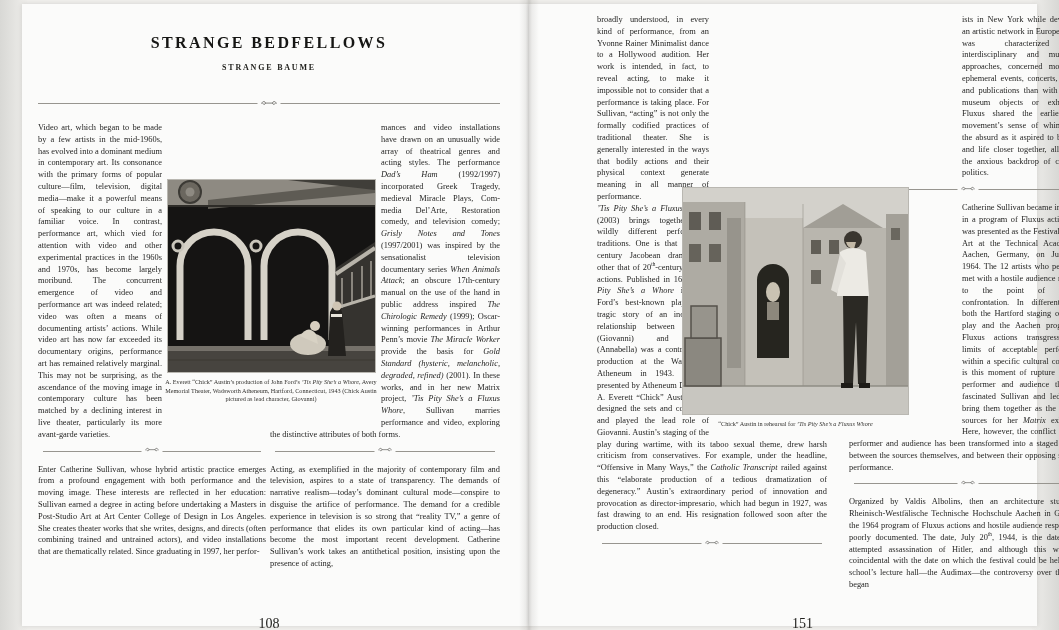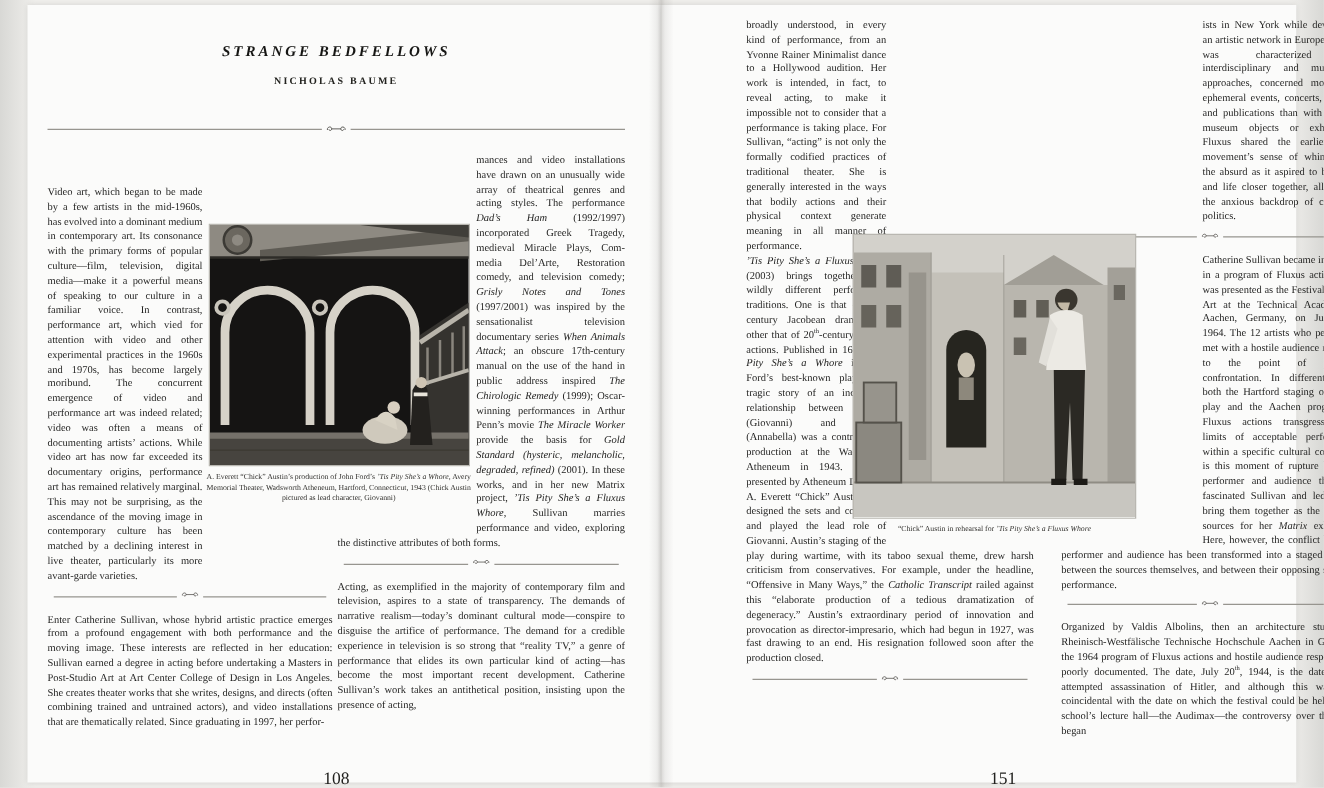--- a/index.html
+++ b/index.html
@@ -6,30 +6,30 @@
   body{width:1059px;height:630px;background:#e7e7e4;font-family:"Liberation Serif","DejaVu Serif",serif;color:#1f1f1e;}
   .spread{position:relative;width:1059px;height:630px;overflow:hidden;
           background:linear-gradient(90deg,#d8d8d5 0,#f0efec 28px,#f0efec 1031px,#d8d8d5 1059px);}
   .page{position:absolute;top:4px;height:622px;background:#fbfbfa;box-shadow:0 0 5px rgba(0,0,0,.12);}
   .page-left{left:22px;width:507px;}
   .page-right{left:529px;width:508px;}
   .gutter{position:absolute;top:0;left:519px;width:20px;height:630px;pointer-events:none;z-index:6;
           background:linear-gradient(90deg,rgba(0,0,0,0) 0%,rgba(60,55,50,.08) 35%,rgba(60,55,50,.18) 50%,rgba(60,55,50,.08) 65%,rgba(0,0,0,0) 100%);}
 
   .title-block{position:absolute;top:30px;left:16px;width:462px;text-align:center;}
-  .title{font-size:12px;font-weight:bold;letter-spacing:2.4px;color:#161614;font-style:italic;}
+  .title{font-size:16px;font-weight:bold;letter-spacing:2.4px;color:#161614;}
   .author{font-size:8px;font-weight:bold;letter-spacing:1.8px;margin-top:11px;color:#23231f;}
 
   .rule{position:relative;height:1px;background:#97958f;}
   .title-rule{position:absolute;top:99px;left:16px;width:462px;}
   .orn{position:absolute;left:50%;top:-3.5px;transform:translateX(-50%);background:#fbfbfa;padding:0 3px;line-height:0;}
 
   .col{position:absolute;font-size:8.4px;line-height:11.8px;text-align:justify;}
   .col p{margin:0;}
-  .lcol1{left:16px;top:118px;width:228px;margin-top:26px;}
+  .lcol1{left:16px;top:118px;width:228px;}
   .lcol2{left:248px;top:118px;width:230px;}
   .rcol1{left:36px;top:10px;width:230px;margin-left:32px;}
   .rcol2{left:273px;top:10px;width:238px;margin-left:47px;}
   .sp-r{float:right;}
   .sp-l{float:left;}
   .sep{margin:10px 5px 12px 5px;}
   .gap-top{margin-top:40px;}
 
   figure{margin:0;}
   .photo{position:absolute;line-height:0;box-shadow:0 0 0 1px #b9b7b1;}
@@ -46,21 +46,21 @@
 </style>
 </head>
 <body>
 
 <div class="spread">
 
   <div class="page page-left">
 
     <div class="title-block">
       <div class="title">STRANGE BEDFELLOWS</div>
-      <div class="author">NICHOLAS BAUME</div>
+      <div class="author">STRANGE BAUME</div>
     </div>
 
     <div class="rule title-rule">
       <span class="orn"><svg width="17" height="7" viewBox="0 0 17 7">
             <path d="M1.4 4 C0.9 1.6 4.2 0.7 4.8 2.6 C5.3 4.3 3 5.2 2.6 3.5 M15.6 4 C16.1 1.6 12.8 0.7 12.2 2.6 C11.7 4.3 14 5.2 14.4 3.5 M4.8 3.1 L12.2 3.1" stroke="#4c4a46" fill="none" stroke-width="0.7"></path>
           </svg></span>
     </div>
 
     <div class="col lcol1">
       <div class="sp-r" style="width:104px;height:254px;margin-top:46px;"></div>

